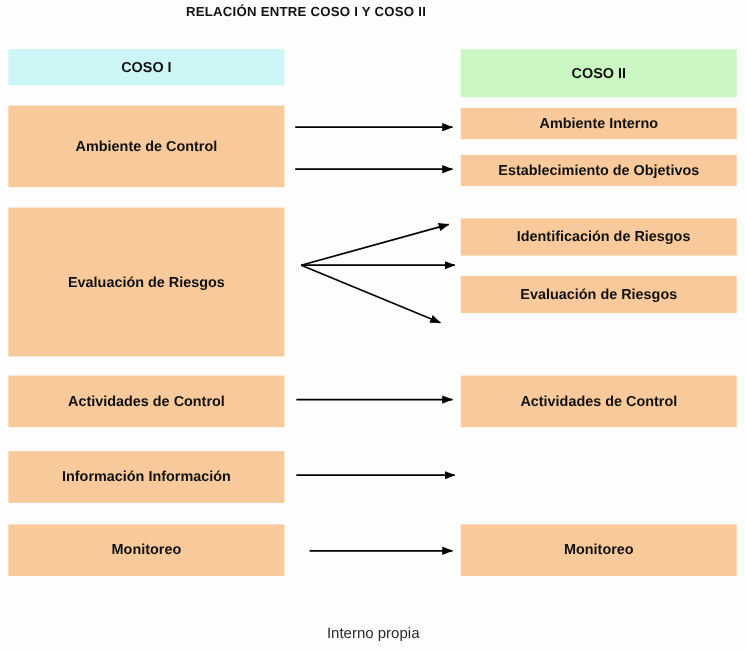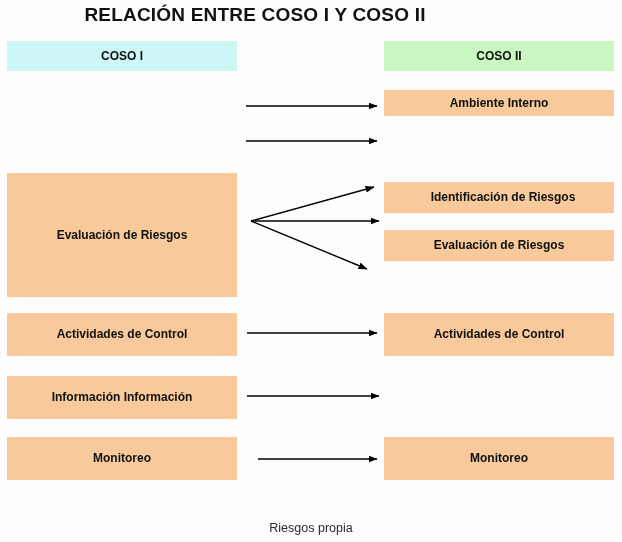--- a/index.html
+++ b/index.html
@@ -14,21 +14,21 @@
     background: #fdfdfd;
     font-family: "Liberation Sans", sans-serif;
     overflow: hidden;
   }
   #title {
     position: absolute;
     left: 0;
     top: 4px;
     width: 510px;
     text-align: center;
-    font-size: 19px;
+    font-size: 11px;
     font-weight: bold;
     color: #121212;
     letter-spacing: 0.2px;
   }
   #footer {
     position: absolute;
     left: 0;
     top: 521px;
     width: 622px;
     text-align: center;
@@ -64,33 +64,35 @@
 </style>
 </head>
 <body>
 
 <div id="canvas">
 
   <div id="title">RELACIÓN ENTRE COSO I Y COSO II</div>
 
   <div class="box hdr-left" style="left:7px; top:41px; width:230px; height:30px;">COSO I</div>
 
+  <div class="box item" style="left:7px; top:88px; width:230px; height:68px;">Ambiente de Control</div>
 
   <div class="box item" style="left:7px; top:173px; width:230px; height:124px;">Evaluación de Riesgos</div>
 
   <div class="box item" style="left:7px; top:313px; width:230px; height:43px;">Actividades de Control</div>
 
   <div class="box item" style="left:7px; top:376px; width:230px; height:43px;">Información Información</div>
 
   <div class="box item" style="left:7px; top:437px; width:230px; height:43px;">Monitoreo</div>
 
-  <div class="box hdr-right" style="left:384px; top:41px; width:230px; height:30px;">COSO II</div>
+  <div class="box hdr-right" style="left:384px; top:41px; width:230px; height:40px;">COSO II</div>
 
   <div class="box item" style="left:384px; top:90px; width:230px; height:26px;">Ambiente Interno</div>
 
+  <div class="box item" style="left:384px; top:129px; width:230px; height:26px;">Establecimiento de Objetivos</div>
 
   <div class="box item" style="left:384px; top:182px; width:230px; height:31px;padding-left:12px;">Identificación de Riesgos</div>
 
   <div class="box item" style="left:384px; top:230px; width:230px; height:31px;">Evaluación de Riesgos</div>
 
 
   <div class="box item" style="left:384px; top:313px; width:230px; height:43px;">Actividades de Control</div>
 
 
   <div class="box item" style="left:384px; top:437px; width:230px; height:43px;">Monitoreo</div>
@@ -112,15 +114,15 @@
 
     <line x1="251" y1="221" x2="367" y2="269" stroke="#000" stroke-width="1.4" marker-end="url(#ah)"></line>
 
     <line x1="247" y1="333" x2="377" y2="333" stroke="#000" stroke-width="1.4" marker-end="url(#ah)"></line>
 
     <line x1="247" y1="396" x2="379" y2="396" stroke="#000" stroke-width="1.4" marker-end="url(#ah)"></line>
 
     <line x1="258" y1="459" x2="377" y2="459" stroke="#000" stroke-width="1.4" marker-end="url(#ah)"></line>
   </svg>
 
-  <div id="footer">Riesgos propia</div>
+  <div id="footer">Interno propia</div>
 
 </div>
 
 </body></html>

